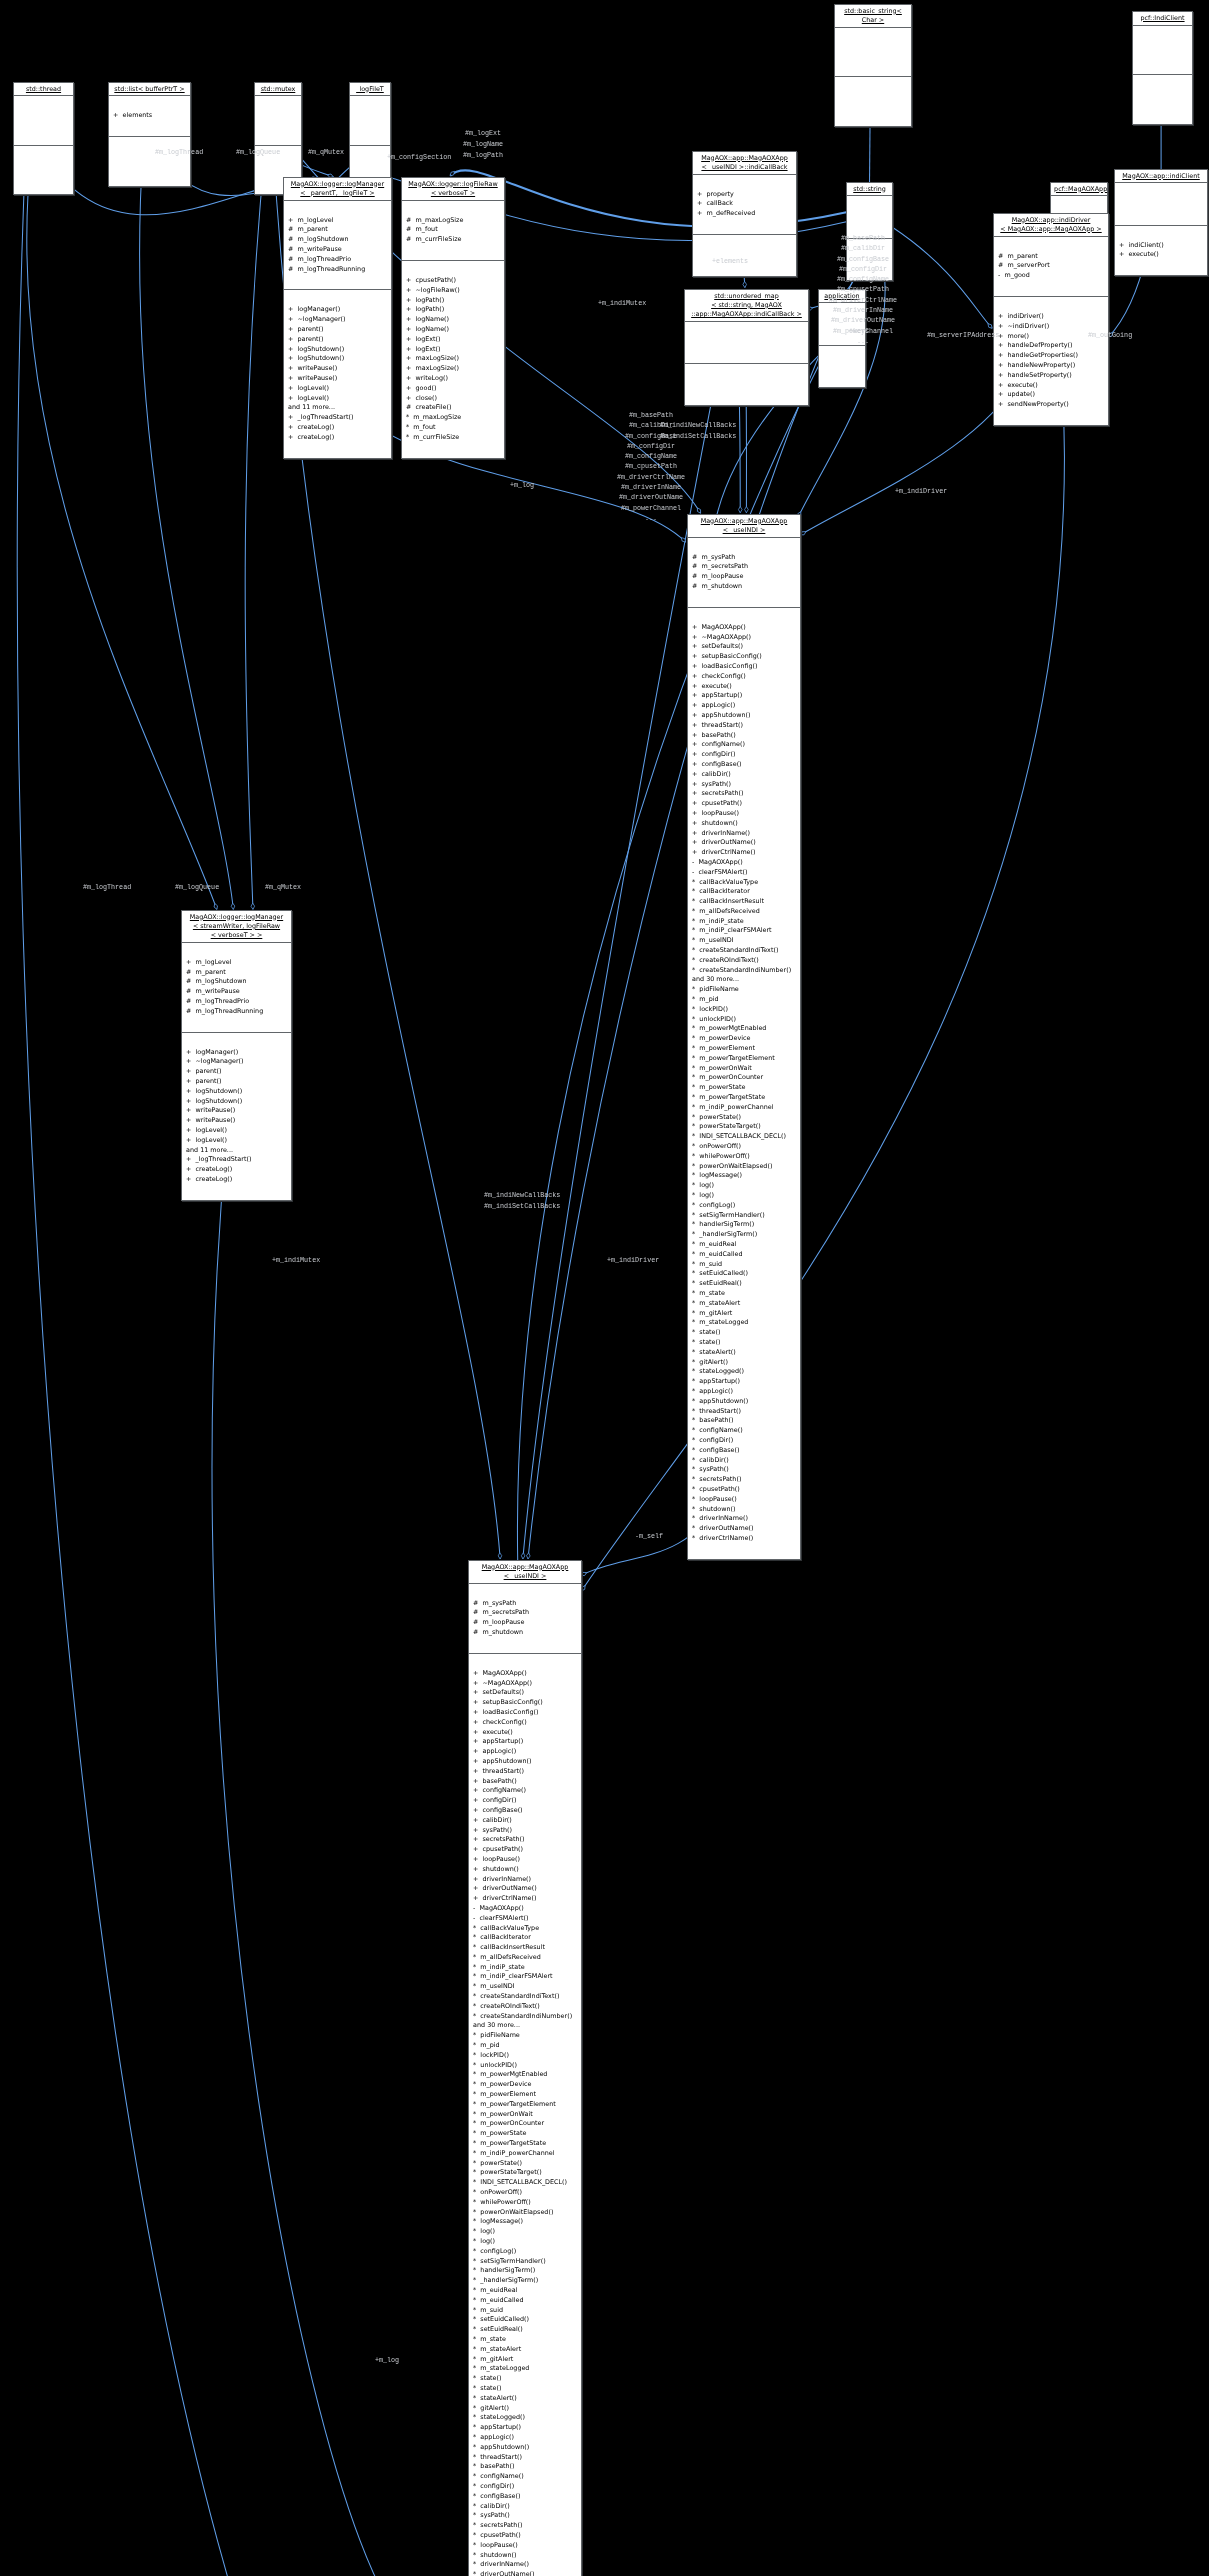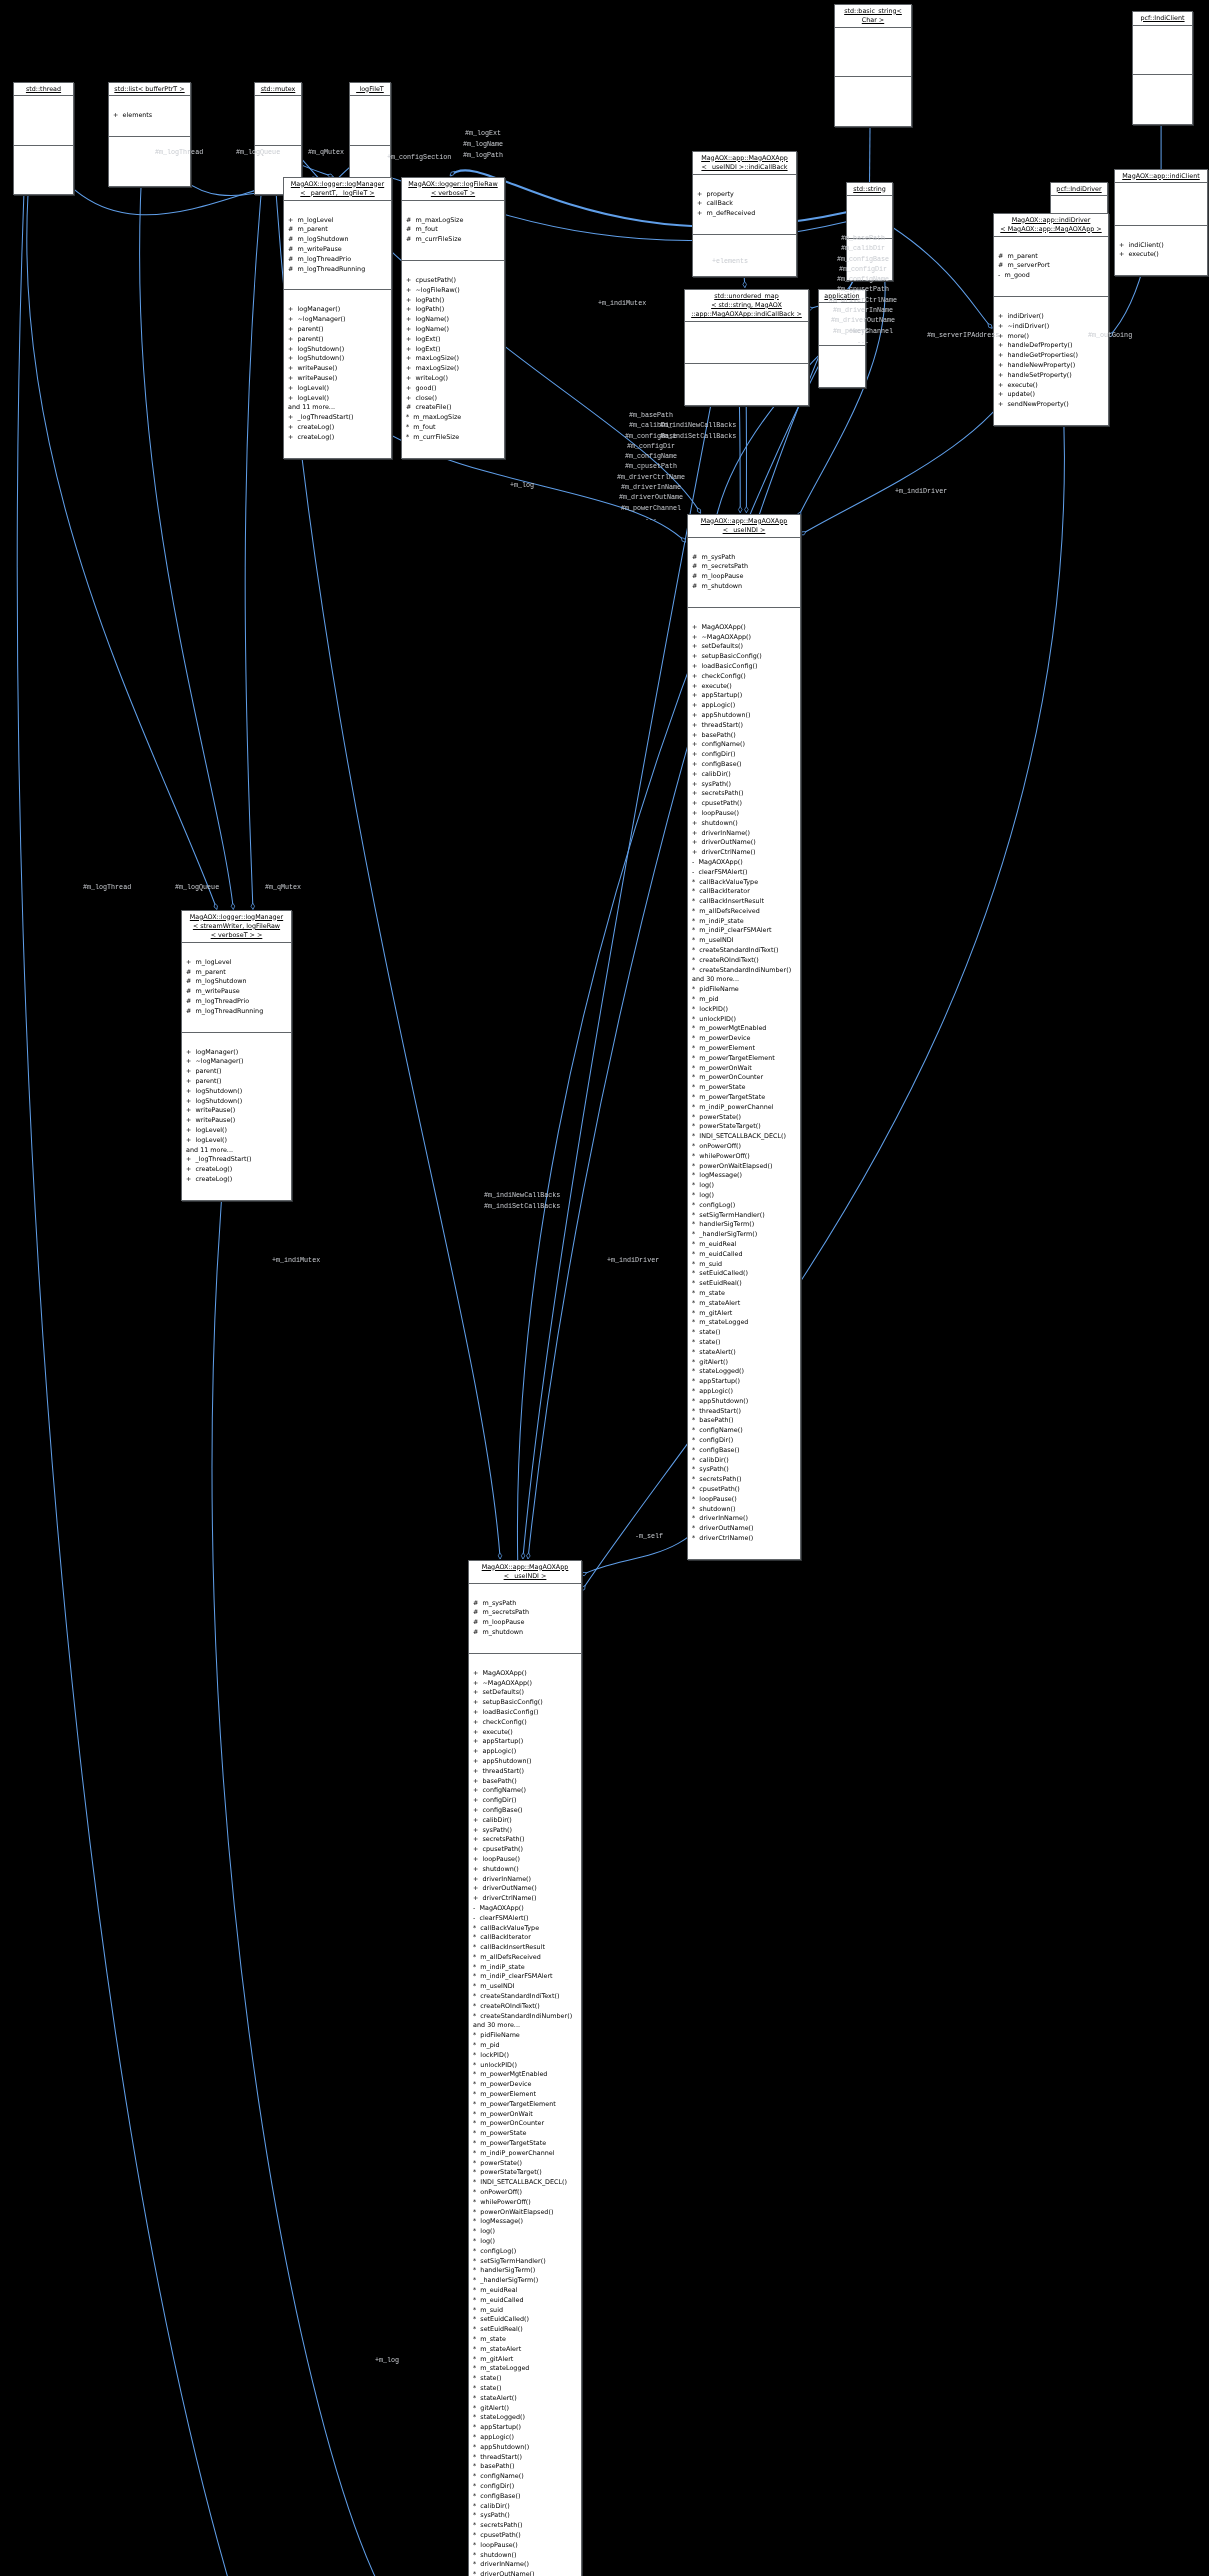--- a/index.html
+++ b/index.html
@@ -139,21 +139,21 @@
   <div class="sec empty sm"></div>
 </div>
 
 <div class="uml" style="left:846px;top:182px;width:45px">
   <div class="t">std::string</div>
   <div class="sec empty sm"></div>
   <div class="sec empty sm"></div>
 </div>
 
 <div class="uml" style="left:1050px;top:182px;width:56px">
-  <div class="t">pcf::IndiDriver</div>
+  <div class="t">pcf::MagAOXApp</div>
   <div class="sec empty sm"></div>
   <div class="sec empty sm"></div>
 </div>
 
 <div class="uml" style="left:1114px;top:169px;width:92px">
   <div class="t">MagAOX::app::indiClient</div>
   <div class="sec empty sm"></div>
   <div class="sec rows">
         <div class="row">+  indiClient()</div>
         <div class="row">+  execute()</div>

